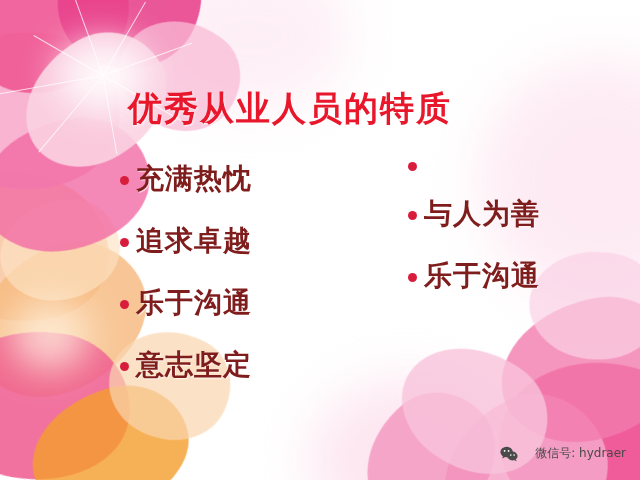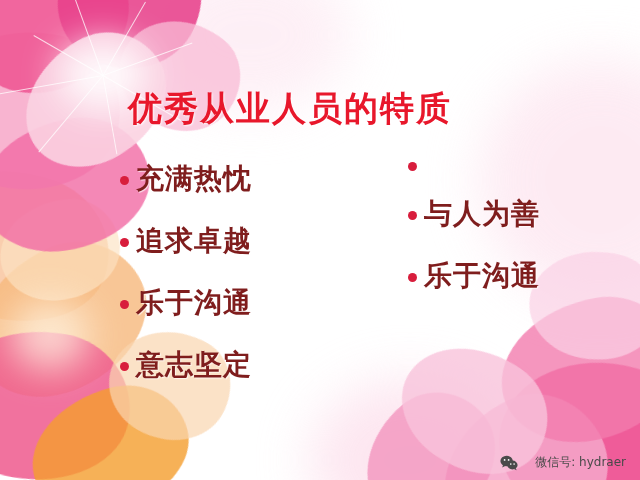--- a/index.html
+++ b/index.html
@@ -126,21 +126,21 @@
     color: #7f1d1d;
     letter-spacing: 1px;
     text-shadow: 1px 1px 1px rgba(255,255,255,0.7);
     white-space: nowrap;
   }
 
   
   .footer {
     position: absolute;
     right: 10px;
-    bottom: 7px;
+    bottom: 16px;
     display: flex;
     align-items: center;
     gap: 17px;
     background: rgba(255,255,255,0.0);
     padding: 2px 4px;
   }
   .wechat-icon {
     width: 18px;
     height: 16px;
     position: relative;

